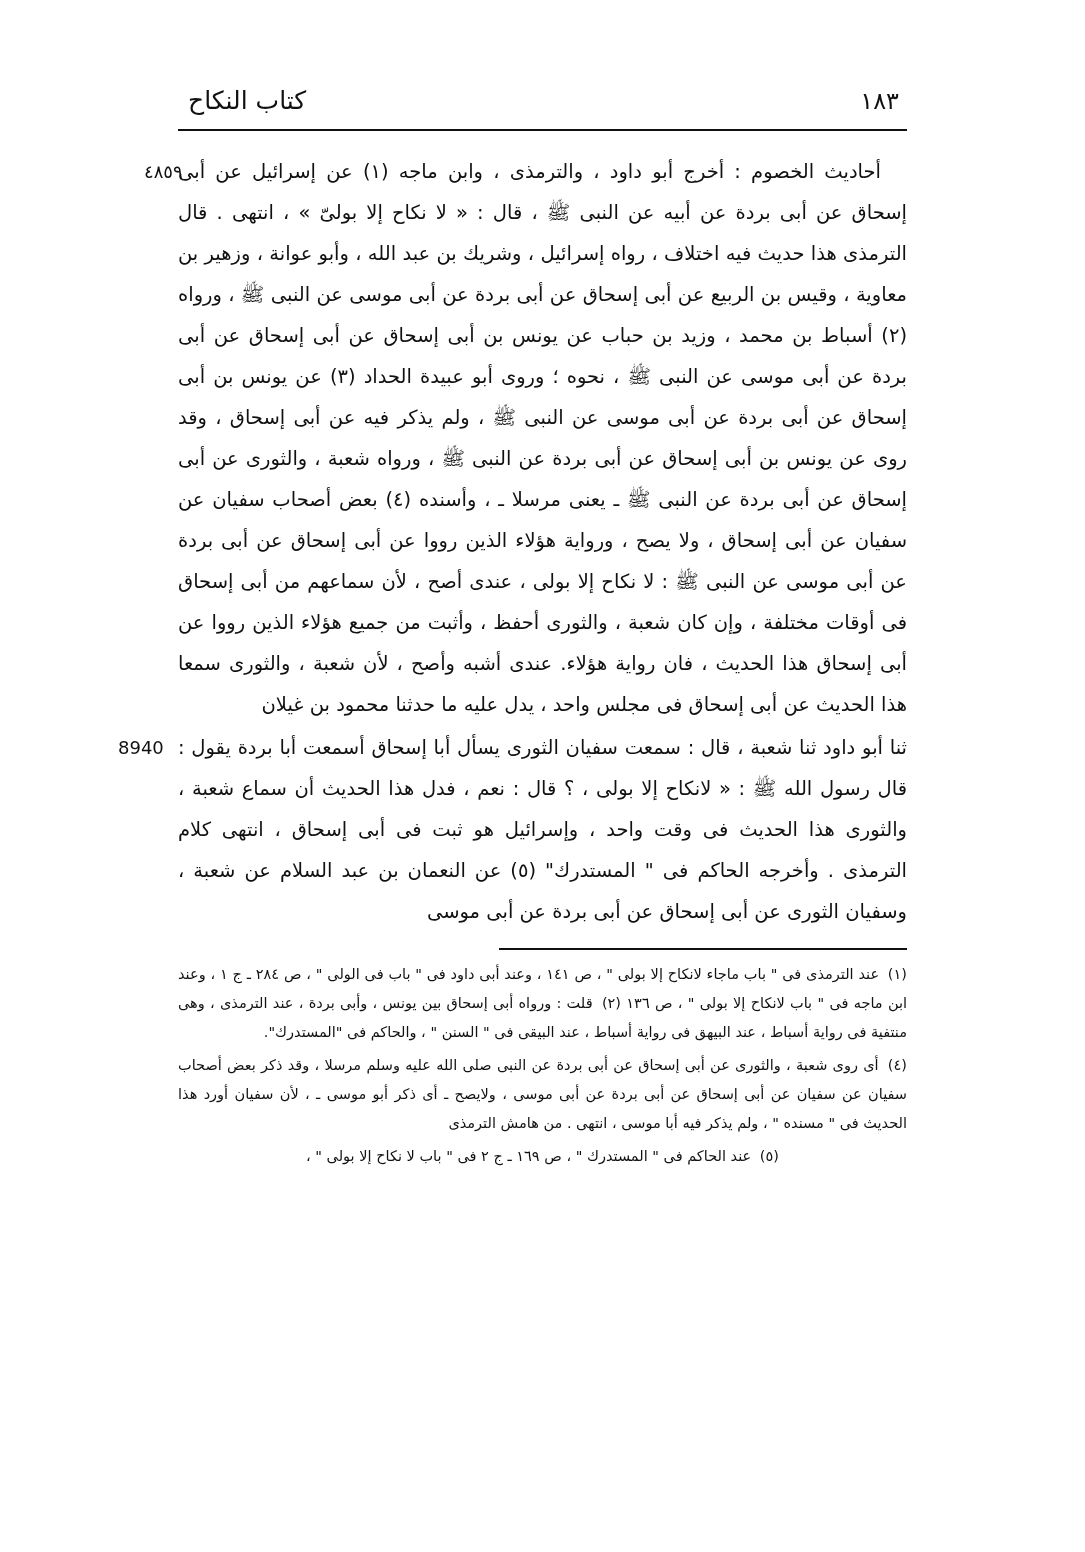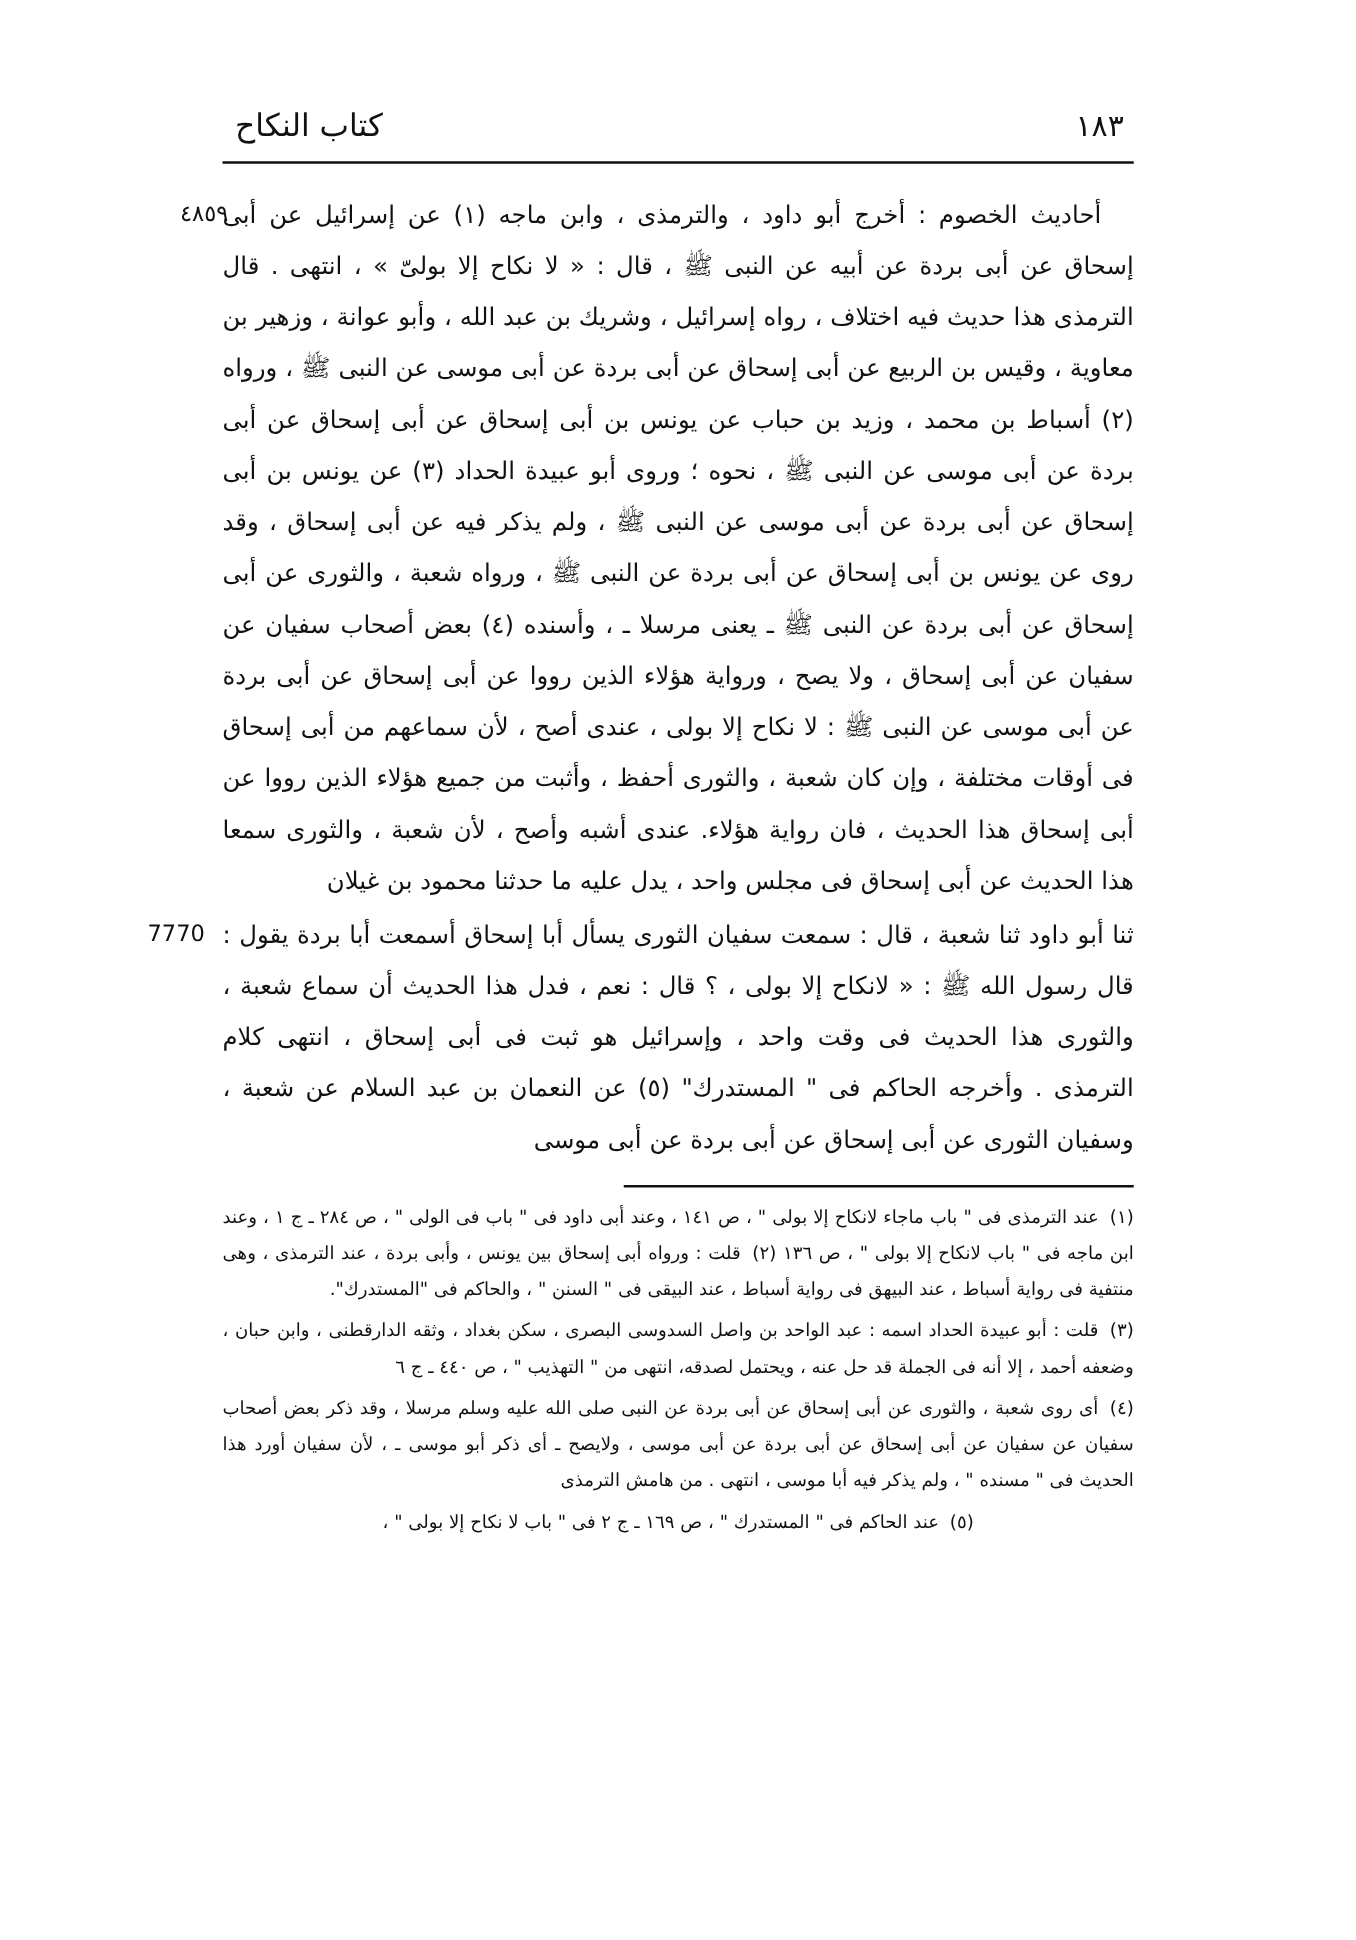--- a/index.html
+++ b/index.html
@@ -104,40 +104,36 @@
 
     <div class="body-text">
 
 
       <p class="para indent">
         <span class="hadith-no">٤٨٥٩</span>
         <span>أحاديث الخصوم : أخرج أبو داود ، والترمذى ، وابن ماجه (١) عن إسرائيل عن أبى إسحاق عن أبى بردة عن أبيه عن النبى ﷺ ، قال : « لا نكاح إلا بولىّ » ، انتهى . قال الترمذى هذا حديث فيه اختلاف ، رواه إسرائيل ، وشريك بن عبد الله ، وأبو عوانة ، وزهير بن معاوية ، وقيس بن الربيع عن أبى إسحاق عن أبى بردة عن أبى موسى عن النبى ﷺ ، ورواه (٢) أسباط بن محمد ، وزيد بن حباب عن يونس بن أبى إسحاق عن أبى إسحاق عن أبى بردة عن أبى موسى عن النبى ﷺ ، نحوه ؛ وروى أبو عبيدة الحداد (٣) عن يونس بن أبى إسحاق عن أبى بردة عن أبى موسى عن النبى ﷺ ، ولم يذكر فيه عن أبى إسحاق ، وقد روى عن يونس بن أبى إسحاق عن أبى بردة عن النبى ﷺ ، ورواه شعبة ، والثورى عن أبى إسحاق عن أبى بردة عن النبى ﷺ ـ يعنى مرسلا ـ ، وأسنده (٤) بعض أصحاب سفيان عن سفيان عن أبى إسحاق ، ولا يصح ، ورواية هؤلاء الذين رووا عن أبى إسحاق عن أبى بردة عن أبى موسى عن النبى ﷺ : لا نكاح إلا بولى ، عندى أصح ، لأن سماعهم من أبى إسحاق فى أوقات مختلفة ، وإن كان شعبة ، والثورى أحفظ ، وأثبت من جميع هؤلاء الذين رووا عن أبى إسحاق هذا الحديث ، فان رواية هؤلاء. عندى أشبه وأصح ، لأن شعبة ، والثورى سمعا هذا الحديث عن أبى إسحاق فى مجلس واحد ، يدل عليه ما حدثنا محمود بن غيلان</span>
       </p>
 
       <p class="para">
-        <span class="hadith-no">7770</span>
+        <span class="hadith-no">8940</span>
         <span>ثنا أبو داود ثنا شعبة ، قال : سمعت سفيان الثورى يسأل أبا إسحاق أسمعت أبا بردة يقول : قال رسول الله ﷺ : « لانكاح إلا بولى ، ؟ قال : نعم ، فدل هذا الحديث أن سماع شعبة ، والثورى هذا الحديث فى وقت واحد ، وإسرائيل هو ثبت فى أبى إسحاق ، انتهى كلام الترمذى . وأخرجه الحاكم فى " المستدرك" (٥) عن النعمان بن عبد السلام عن شعبة ، وسفيان الثورى عن أبى إسحاق عن أبى بردة عن أبى موسى</span>
       </p>
 
     </div>
 
     <div class="fn-rule"></div>
 
     <div class="footnotes">
       <div class="fn">
         <span class="num">(١)</span>
         <span>عند الترمذى فى " باب ماجاء لانكاح إلا بولى " ، ص ١٤١ ، وعند أبى داود فى " باب فى الولى " ، ص ٢٨٤ ـ ج ١ ، وعند ابن ماجه فى " باب لانكاح إلا بولى " ، ص ١٣٦</span>
         <span class="num">(٢)</span>
         <span>قلت : ورواه أبى إسحاق بين يونس ، وأبى بردة ، عند الترمذى ، وهى منتفية فى رواية أسباط ، عند البيهق فى رواية أسباط ، عند البيقى فى " السنن " ، والحاكم فى "المستدرك".</span>
       </div>
       <div class="fn">
-        <span class="num">(٣)</span>
-        <span>قلت : أبو عبيدة الحداد اسمه : عبد الواحد بن واصل السدوسى البصرى ، سكن بغداد ، وثقه الدارقطنى ، وابن حبان ، وضعفه أحمد ، إلا أنه فى الجملة قد حل عنه ، ويحتمل لصدقه، انتهى من " التهذيب " ، ص ٤٤٠ ـ ج ٦</span>
-      </div>
-      <div class="fn">
         <span class="num">(٤)</span>
         <span>أى روى شعبة ، والثورى عن أبى إسحاق عن أبى بردة عن النبى صلى الله عليه وسلم مرسلا ، وقد ذكر بعض أصحاب سفيان عن سفيان عن أبى إسحاق عن أبى بردة عن أبى موسى ، ولايصح ـ أى ذكر أبو موسى ـ ، لأن سفيان أورد هذا الحديث فى " مسنده " ، ولم يذكر فيه أبا موسى ، انتهى . من هامش الترمذى</span>
       </div>
       <div class="fn center">
         <span class="num">(٥)</span>
         <span>عند الحاكم فى " المستدرك " ، ص ١٦٩ ـ ج ٢ فى " باب لا نكاح إلا بولى " ،</span>
       </div>
     </div>
 
   </div>

